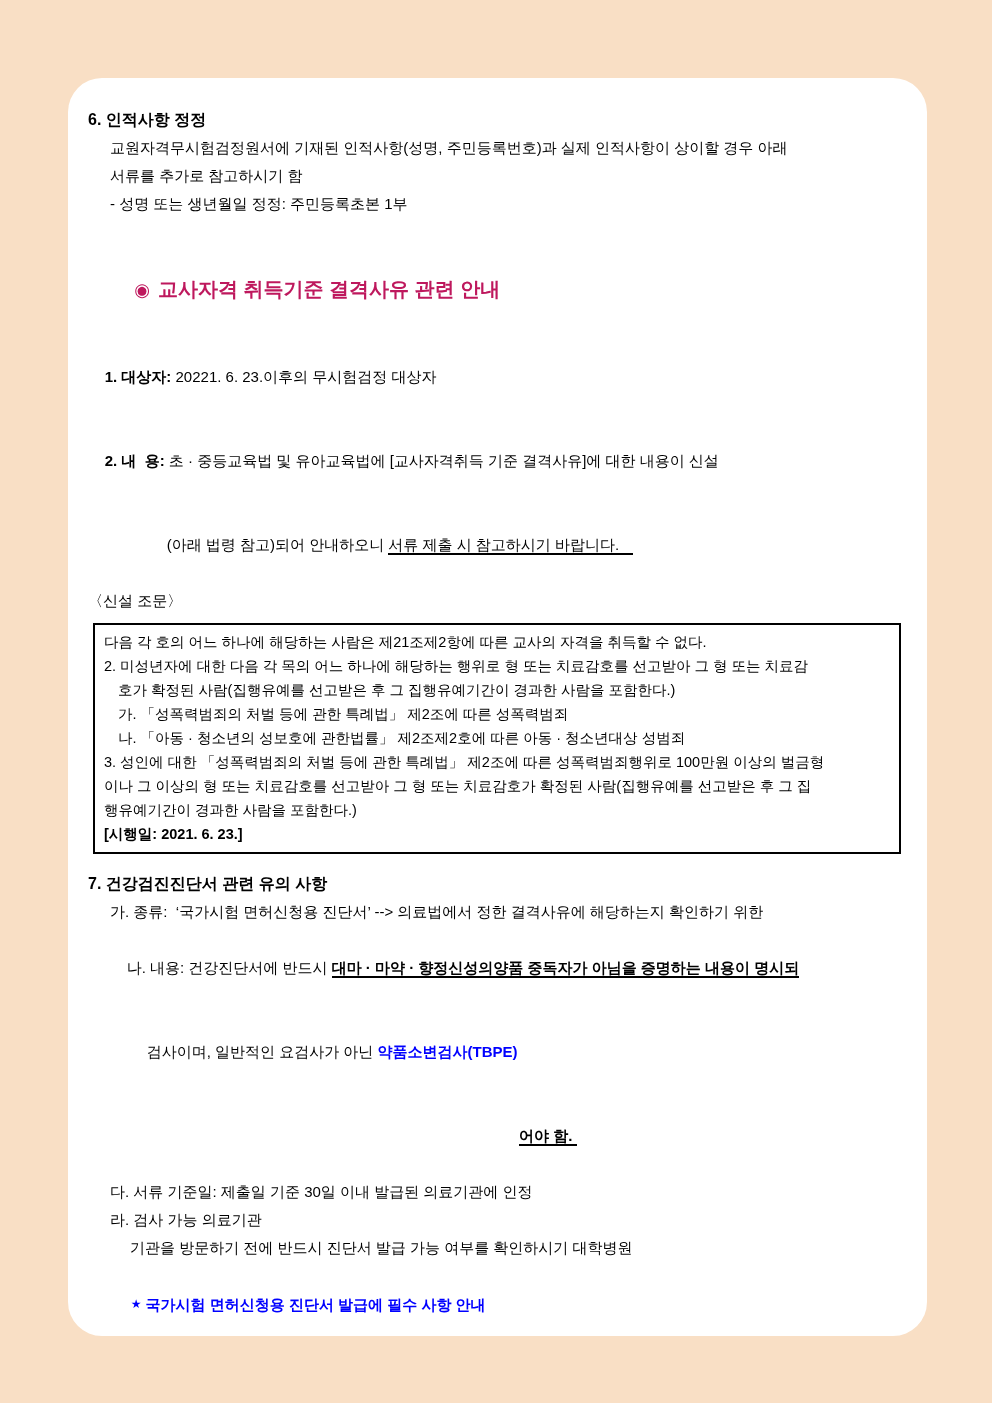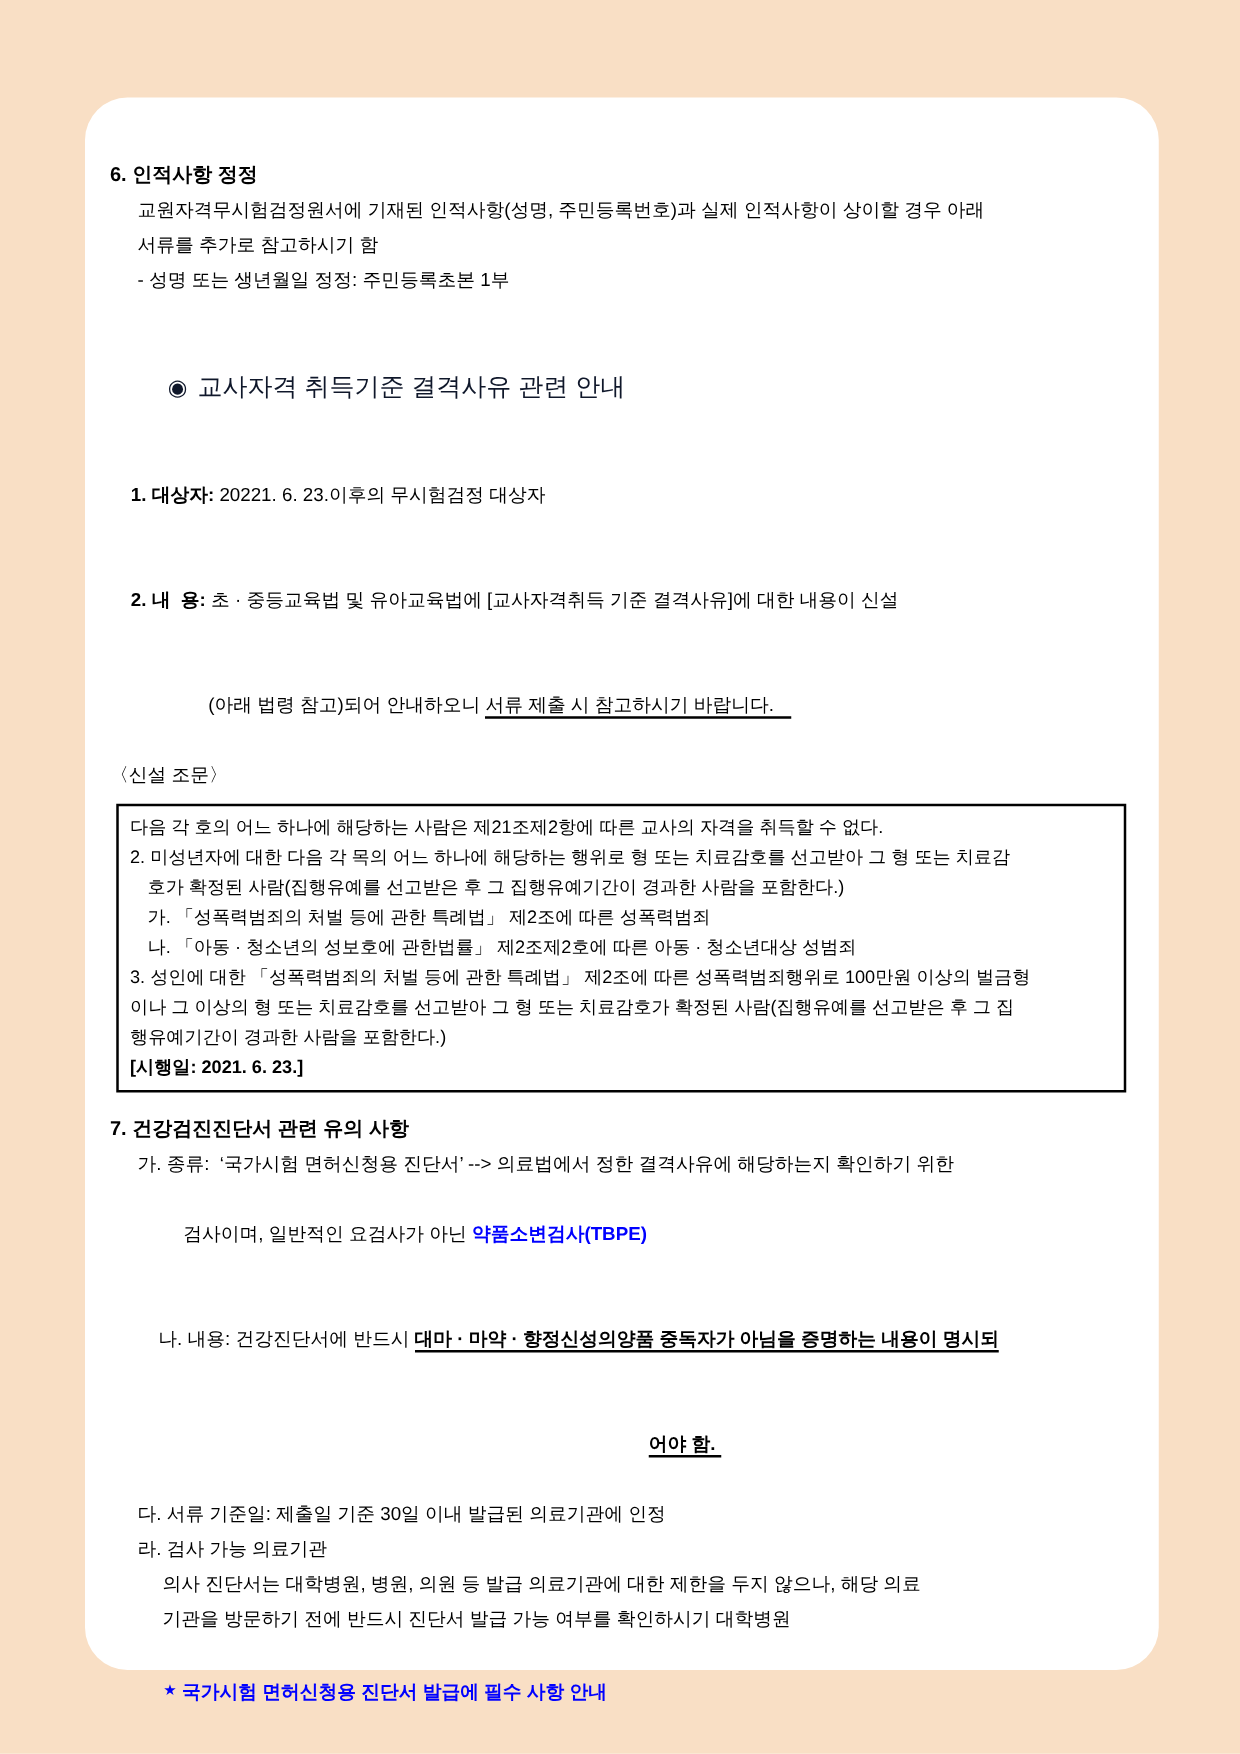--- a/index.html
+++ b/index.html
@@ -13,28 +13,28 @@
   .panel {
     position:absolute; left:68px; top:78px;
     width:859px; height:1258px;
     background:#FFFFFF;
     border-radius:34px;
     box-sizing:border-box;
     padding:28px 24px 0 20px;
   }
   .line { font-size:15px; line-height:28px; white-space:pre-wrap; }
   .b { font-weight:bold; }
-  .sec-title { font-size:16px; font-weight:bold; line-height:28px; white-space:pre-wrap;margin-top:21px; }
+  .sec-title { font-size:16px; font-weight:bold; line-height:28px; white-space:pre-wrap; }
   .ind1 { padding-left:22px; }
   .ind2 { padding-left:42px; }
   .ind3 { padding-left:62px; }
   .ind4 { padding-left:88px;text-align:center; }
   .ind-star { padding-left:26px; }
   .red-title {
-    color:#0f172a; font-weight:normal; font-size:20px;
+    color:#be185d; font-weight:bold; font-size:20px;
     line-height:30px; margin-top:26px; padding-left:24px;
     white-space:pre-wrap;
   }
   .red-title .bullet { font-size:18px; margin-right:8px; }
   .blue { color:#0000FF; font-weight:bold; }
   .ul-plain { border-bottom:2px solid #000; padding-right:10px; }
   .ul-bold { font-weight:bold; border-bottom:2px solid #000; }
   .law-box {
     border:2px solid #000;
     margin:8px 2px 0 5px;
@@ -76,30 +76,29 @@
     <div class="law-line law-ind">가. 「성폭력범죄의 처벌 등에 관한 특례법」 제2조에 따른 성폭력범죄</div>
     <div class="law-line law-ind">나. 「아동 · 청소년의 성보호에 관한법률」 제2조제2호에 따른 아동 · 청소년대상 성범죄</div>
     <div class="law-line">3. 성인에 대한 「성폭력범죄의 처벌 등에 관한 특례법」 제2조에 따른 성폭력범죄행위로 100만원 이상의 벌금형</div>
     <div class="law-line">이나 그 이상의 형 또는 치료감호를 선고받아 그 형 또는 치료감호가 확정된 사람(집행유예를 선고받은 후 그 집</div>
     <div class="law-line">행유예기간이 경과한 사람을 포함한다.)</div>
     <div class="law-line b">[시행일: 2021. 6. 23.]</div>
   </div>
 
   <div class="sec-title gap-md">7. 건강검진진단서 관련 유의 사항</div>
   <div class="line ind1">가. 종류:  ‘국가시험 면허신청용 진단서’ --&gt; 의료법에서 정한 결격사유에 해당하는지 확인하기 위한</div>
+  <div class="line ind1">
+    <span>나. 내용: 건강진단서에 반드시 </span><span class="ul-bold">대마 · 마약 · 향정신성의양품 중독자가 아님을 증명하는 내용이 명시되</span>
+  </div>
   <div class="line ind2">
     <span>검사이며, 일반적인 요검사가 아닌 </span><span class="blue">약품소변검사(TBPE)</span>
-  </div>
-  <div class="line ind1">
-    <span>나. 내용: 건강진단서에 반드시 </span><span class="ul-bold">대마 · 마약 · 향정신성의양품 중독자가 아님을 증명하는 내용이 명시되</span>
   </div>
   <div class="line ind4">
     <span class="ul-bold">어야 함. </span>
   </div>
   <div class="line ind1">다. 서류 기준일: 제출일 기준 30일 이내 발급된 의료기관에 인정</div>
   <div class="line ind1">라. 검사 가능 의료기관</div>
-  <div class="line ind2">의사 진단서는 대학병원, 병원, 의원 등 발급 의료기관에 대한 제한을 두지 않으나, 해당 의료</div>
   <div class="line ind2">기관을 방문하기 전에 반드시 진단서 발급 가능 여부를 확인하시기 대학병원</div>
   <div class="line ind-star blue">
     <span style="font-size:12px;vertical-align:2px;">★</span><span> 국가시험 면허신청용 진단서 발급에 필수 사항 안내</span>
   </div>
 
 </div>
 
 </body></html>

